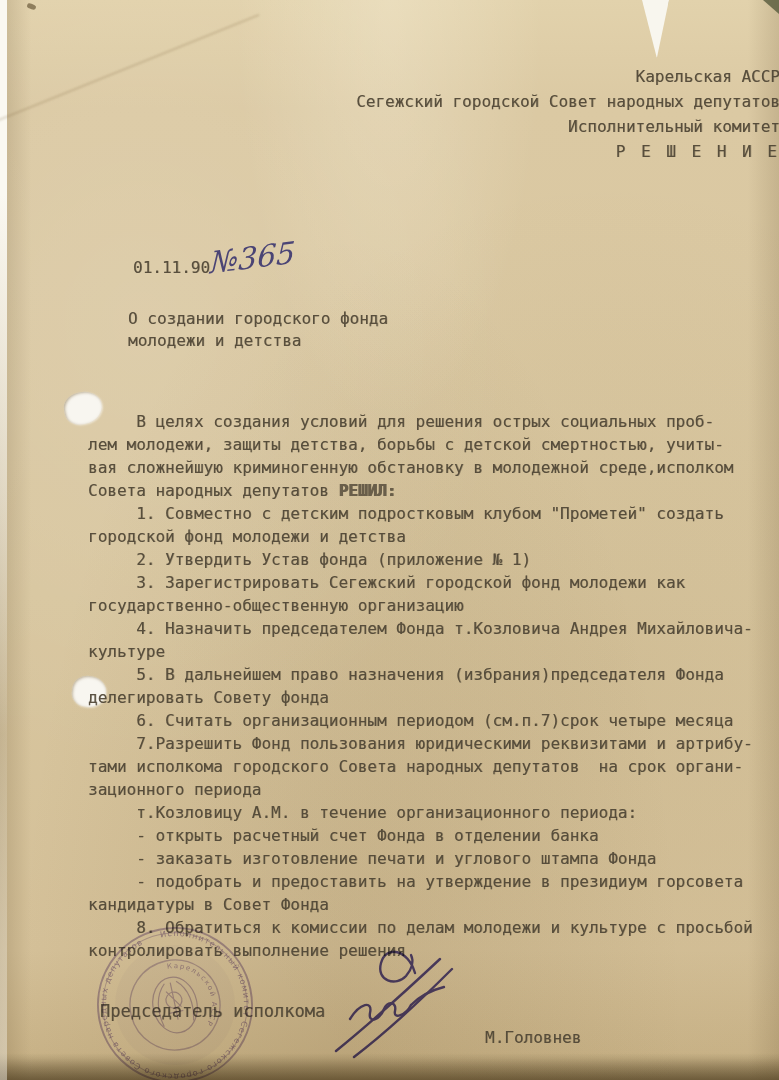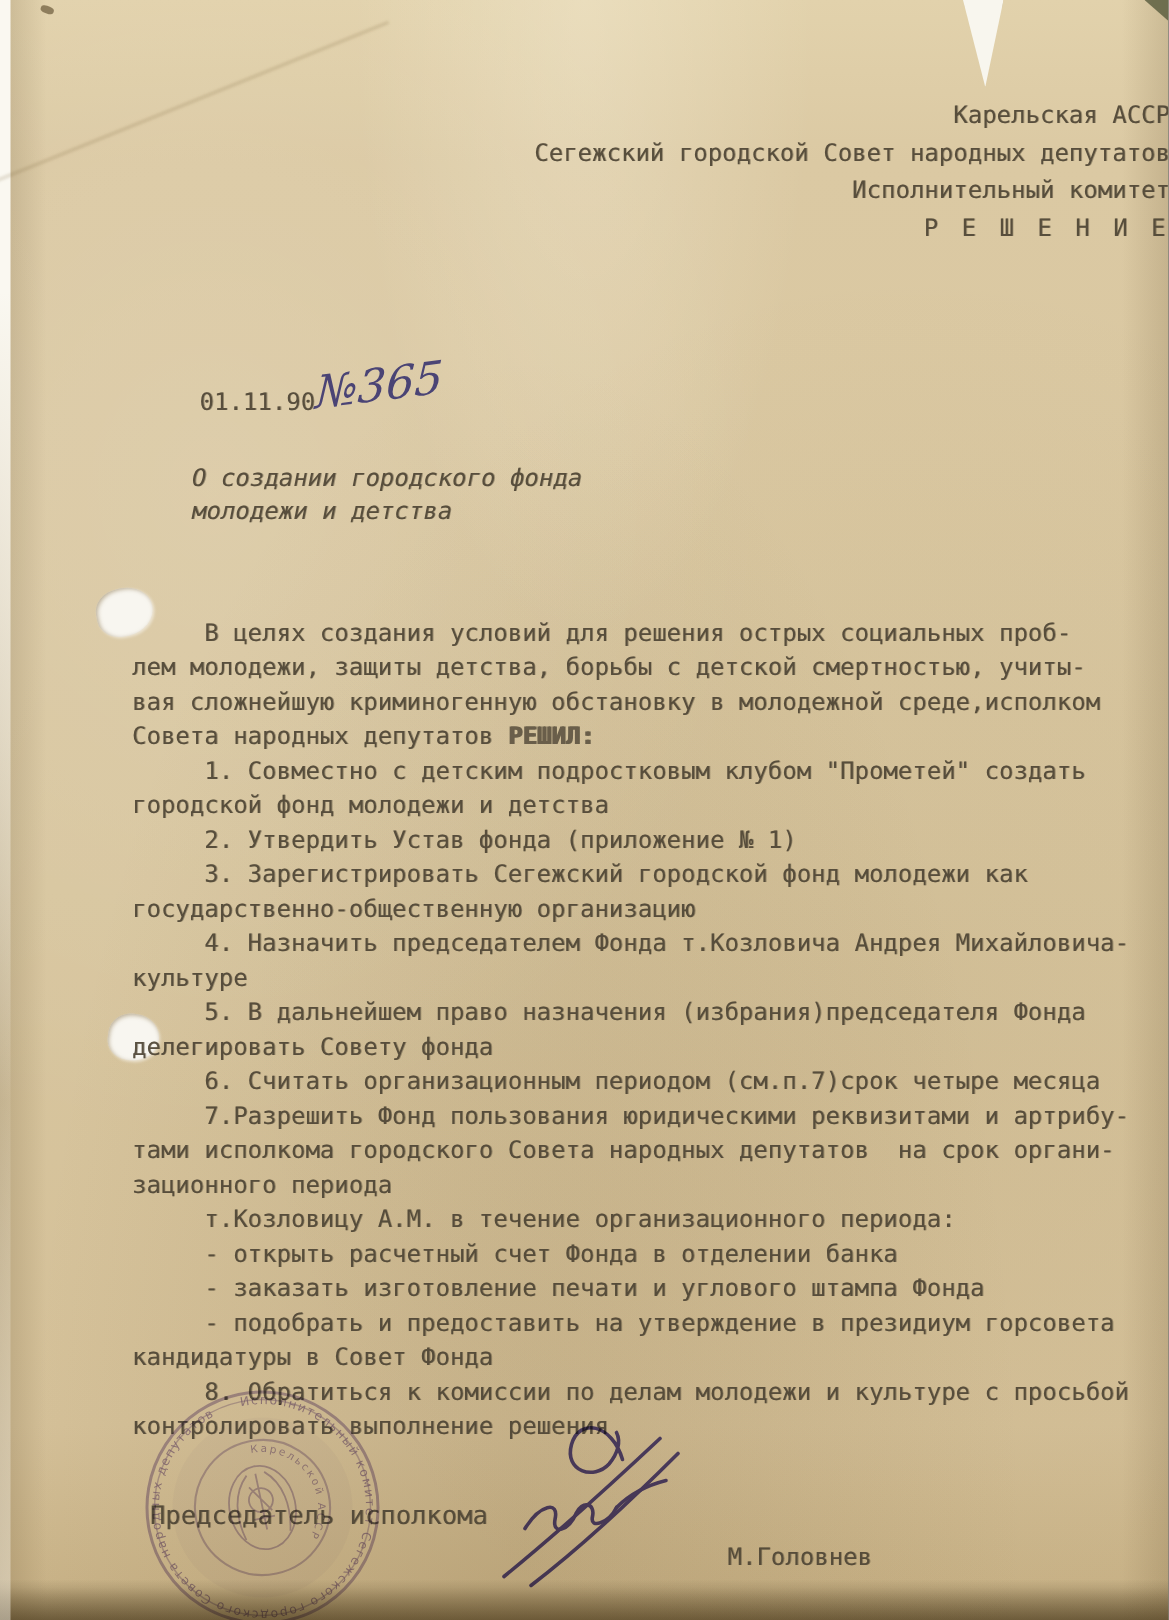--- a/index.html
+++ b/index.html
@@ -19,21 +19,21 @@
   .typed{color:#4d4434;text-shadow:.6px 0 0 rgba(77,68,52,.45);}
   .soft{opacity:.92;filter:blur(.2px);}
   .hdr{position:absolute;left:50px;top:64px;width:730px;text-align:right;
        font-size:16px;line-height:25px;}
   .doc-type{letter-spacing:3px;}
   .date{position:absolute;left:133px;top:258px;font-size:16px;}
   .handnum{position:absolute;left:210px;top:240px;
        font-family:"DejaVu Serif",serif;font-style:italic;font-size:30px;
        color:#3e3da6;transform:rotate(-7deg) skewX(-10deg);opacity:.88;
        mix-blend-mode:multiply;}
-  .subject{position:absolute;left:128px;top:308px;font-size:16px;line-height:22px;font-style:italic;}
+  .subject{position:absolute;left:128px;top:308px;font-size:16px;line-height:22px;}
   .body-block{position:absolute;left:88px;top:366px;font-size:16px;line-height:23px;margin-top:44px;}
   .line{white-space:pre;}
   .overstrike{font-weight:bold;filter:blur(.4px);text-shadow:1px 0 0 currentColor;opacity:.85;}
   .footer-title{position:absolute;left:100px;top:1001px;font-size:17px;}
   .footer-name{position:absolute;left:485px;top:1028px;font-size:16px;}
   
   .edge-left{position:absolute;left:0;top:0;width:7px;height:100%;
       background:linear-gradient(180deg,#faf8f1 0%,#faf8f1 18%,rgba(250,248,241,.55) 45%,rgba(250,248,241,.12) 68%,rgba(250,248,241,.45) 100%);}
   .torn-corner{position:absolute;left:642px;top:0;width:27px;height:58px;background:#f8f6ee;
       clip-path:polygon(0 0,100% 0,55% 100%);box-shadow:1px 1px 2px rgba(120,100,60,.4);}

